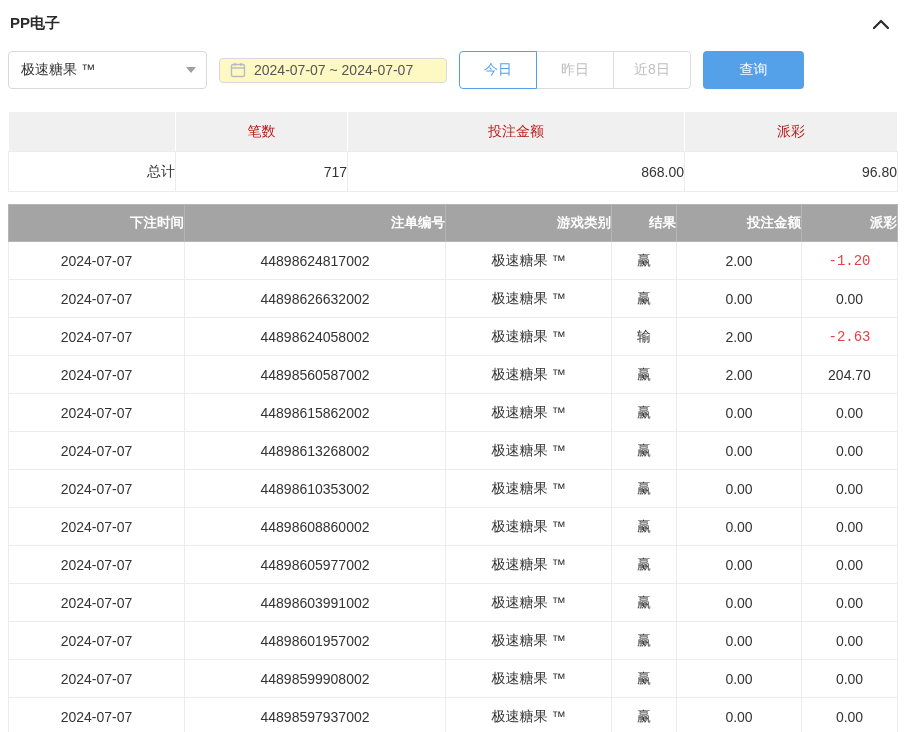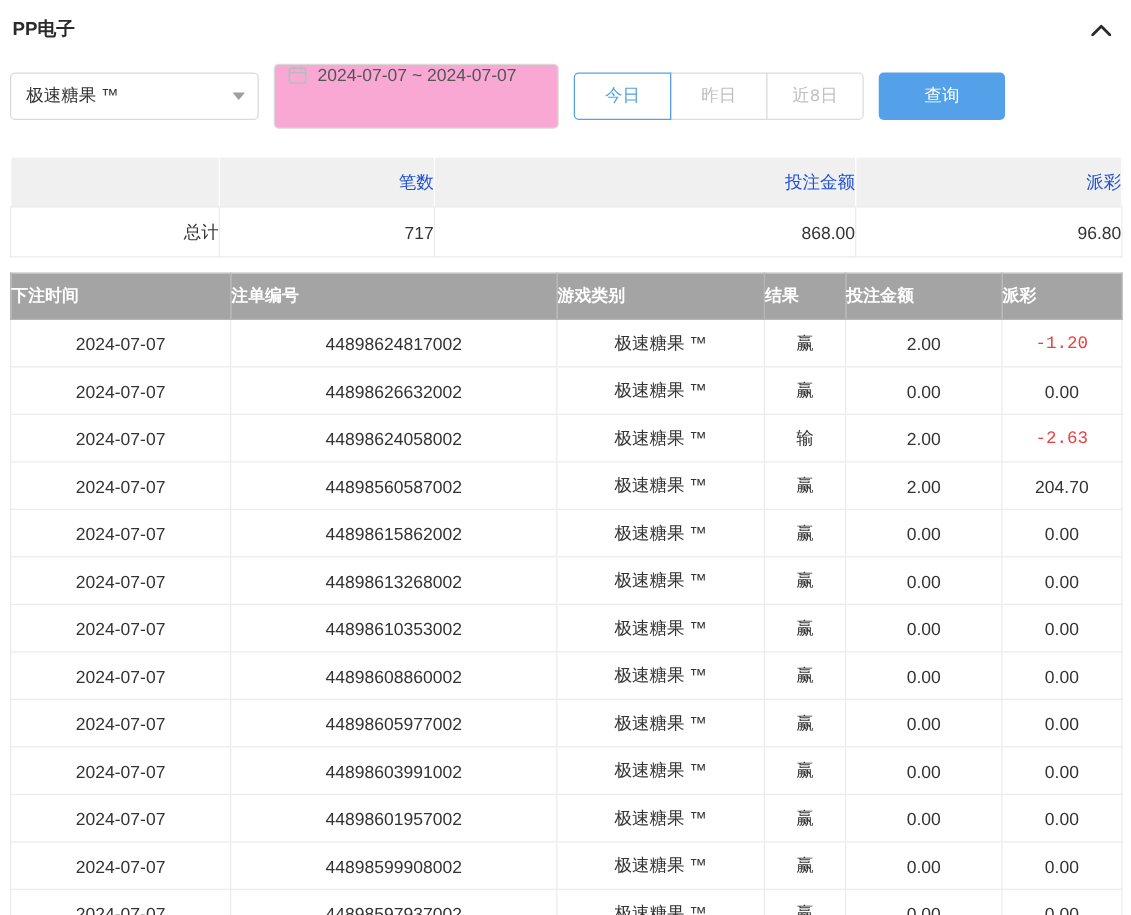--- a/index.html
+++ b/index.html
@@ -25,58 +25,58 @@
   .select {
     width: 199px; height: 38px; border: 1px solid #d9d9d9; border-radius: 4px;
     display: flex; align-items: center; justify-content: space-between;
     padding: 0 10px 0 12px; cursor: pointer; background: #fff; margin-right: 12px;
   }
   .select .caret {
     width: 0; height: 0; border-left: 5px solid transparent;
     border-right: 5px solid transparent; border-top: 6px solid #9aa0a6;
   }
   .date-input {
-    width: 228px; height: 52px; border: 1px solid #d9d9d9; border-radius: 4px;
-    display: flex; align-items: flex-start; padding: 0 10px; background: #f9a8d4;
+    width: 228px; height: 25px; border: 1px solid #d9d9d9; border-radius: 4px;
+    display: flex; align-items: center; padding: 0 10px; background: #fef9c3;
     cursor: pointer; margin-right: 12px; color: #555;
   }
   .date-input .cal { margin-right: 8px; display: flex; }
   .btn-group { display: flex; margin-right: 12px; }
   .btn-group button {
     height: 38px; min-width: 78px; background: #fff; border: 1px solid #dcdcdc;
     color: #bfbfbf; font-size: 14px; cursor: pointer; margin-left: -1px;
-    padding: 0 16px; font-family: Liberation Mono, monospace;
+    padding: 0 16px; font-family: Liberation Sans, sans-serif;
   }
   .btn-group button:first-child { margin-left: 0; border-radius: 4px 0 0 4px; }
   .btn-group button:last-child { border-radius: 0 4px 4px 0; }
   .btn-group button.active {
     color: var(--accent); border-color: var(--accent); position: relative; z-index: 2;
   }
   .search-btn {
     height: 38px; width: 101px; background: var(--accent); color: #fff;
     border: none; border-radius: 4px; font-size: 14px; cursor: pointer;
     font-family: inherit;
   }
 
   
   table { border-collapse: collapse; width: 889px; table-layout: fixed; }
   .summary { margin-bottom: 12px; }
   .summary th {
-    background: #f0f0f0; font-weight: normal; height: 40px; text-align: right;
-    border: 1px solid #fff; border-bottom: 1px solid #ececec; color: #1d4ed8;
+    background: #f0f0f0; font-weight: normal; height: 40px; text-align: center;
+    border: 1px solid #fff; border-bottom: 1px solid #ececec; color: #b91c1c;
   }
   .summary td {
     height: 40px; text-align: right; background: #fff;
     border: 1px solid #ececec;
   }
 
   
   .bets th {
     background: var(--th-bg); color: #fff; font-weight: bold; height: 37px;
-    text-align: left; border: 1px solid #b5b5b5; font-size: 13.5px;
+    text-align: right; border: 1px solid #b5b5b5; font-size: 13.5px;
   }
   .bets td {
     height: 38px; text-align: center; background: #fff;
     border: 1px solid #ececec; color: #333;
   }
   .bets td.neg { color: var(--negative); font-family: Liberation Mono, monospace; }
 </style>
 </head>
 <body>
 

